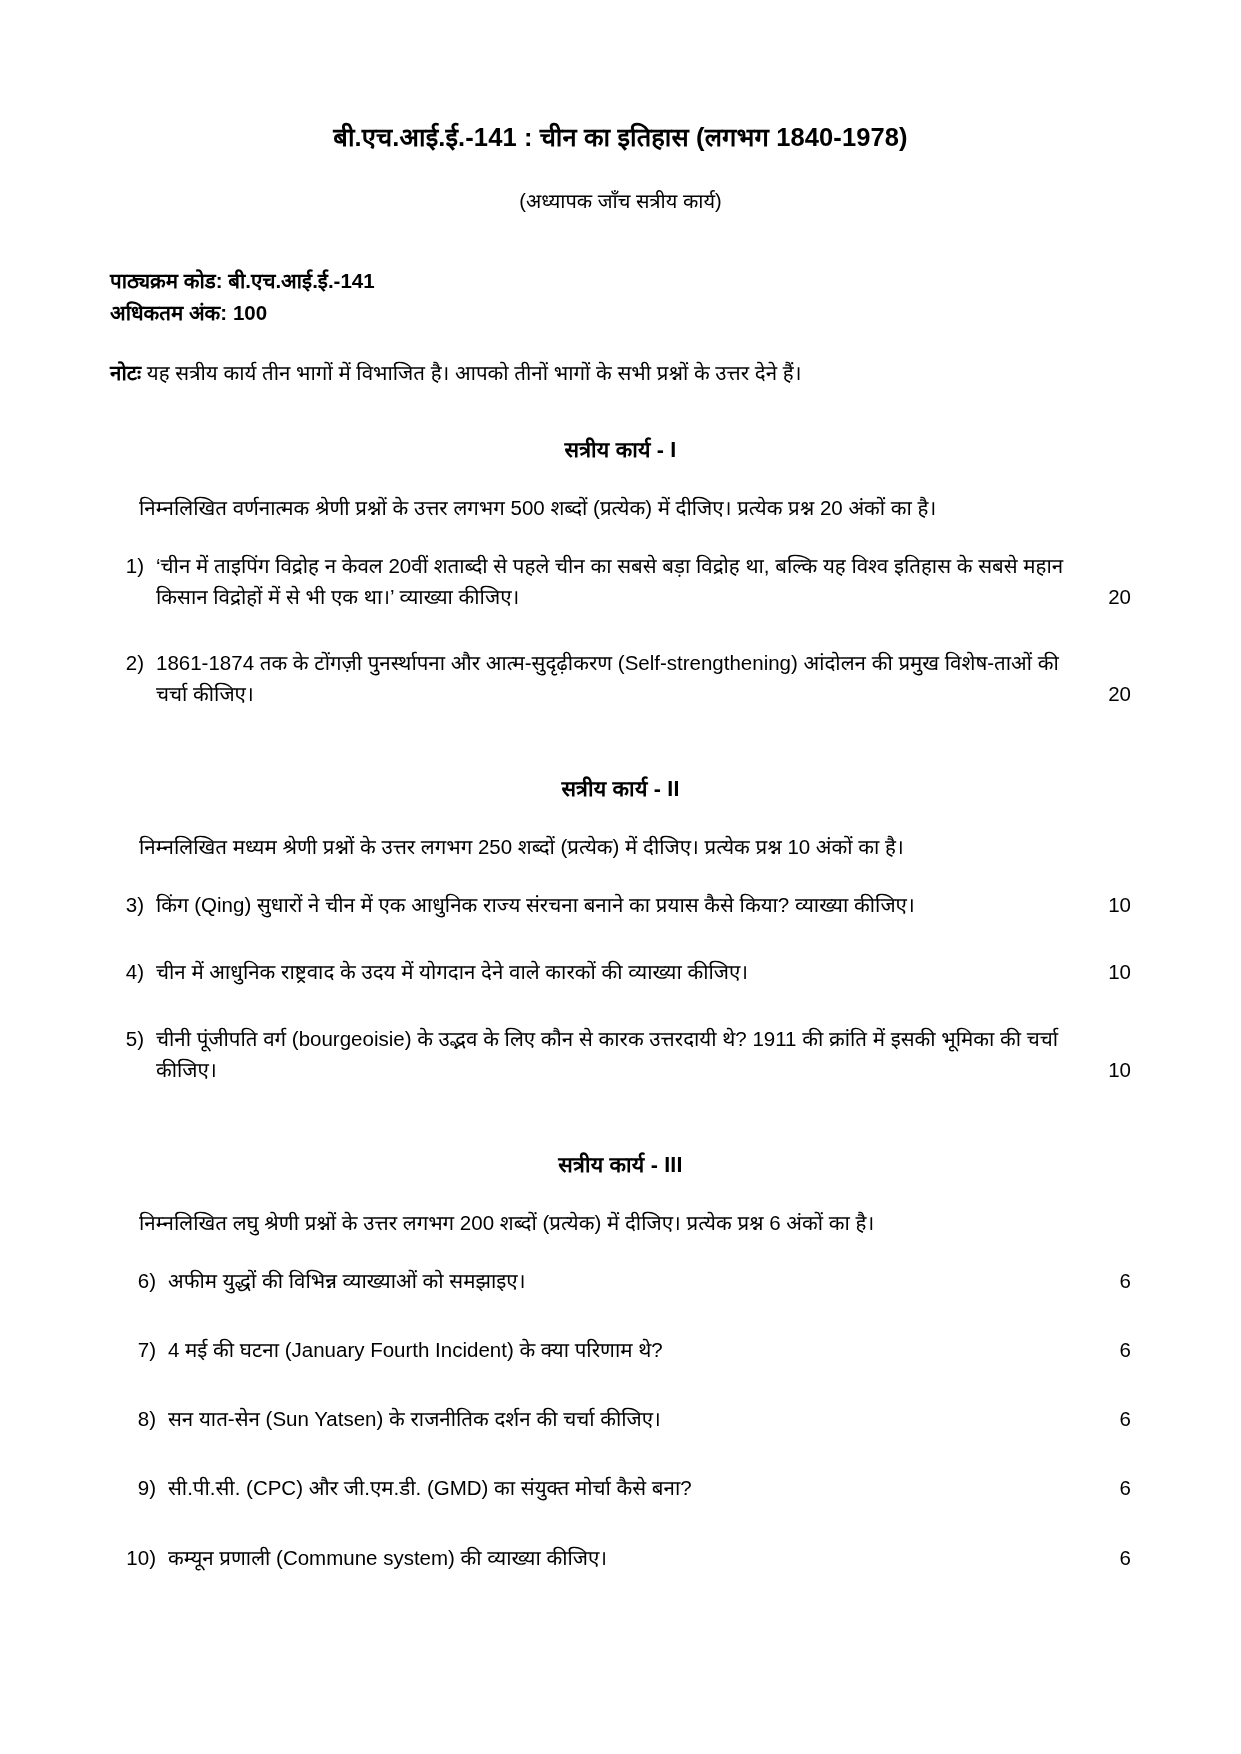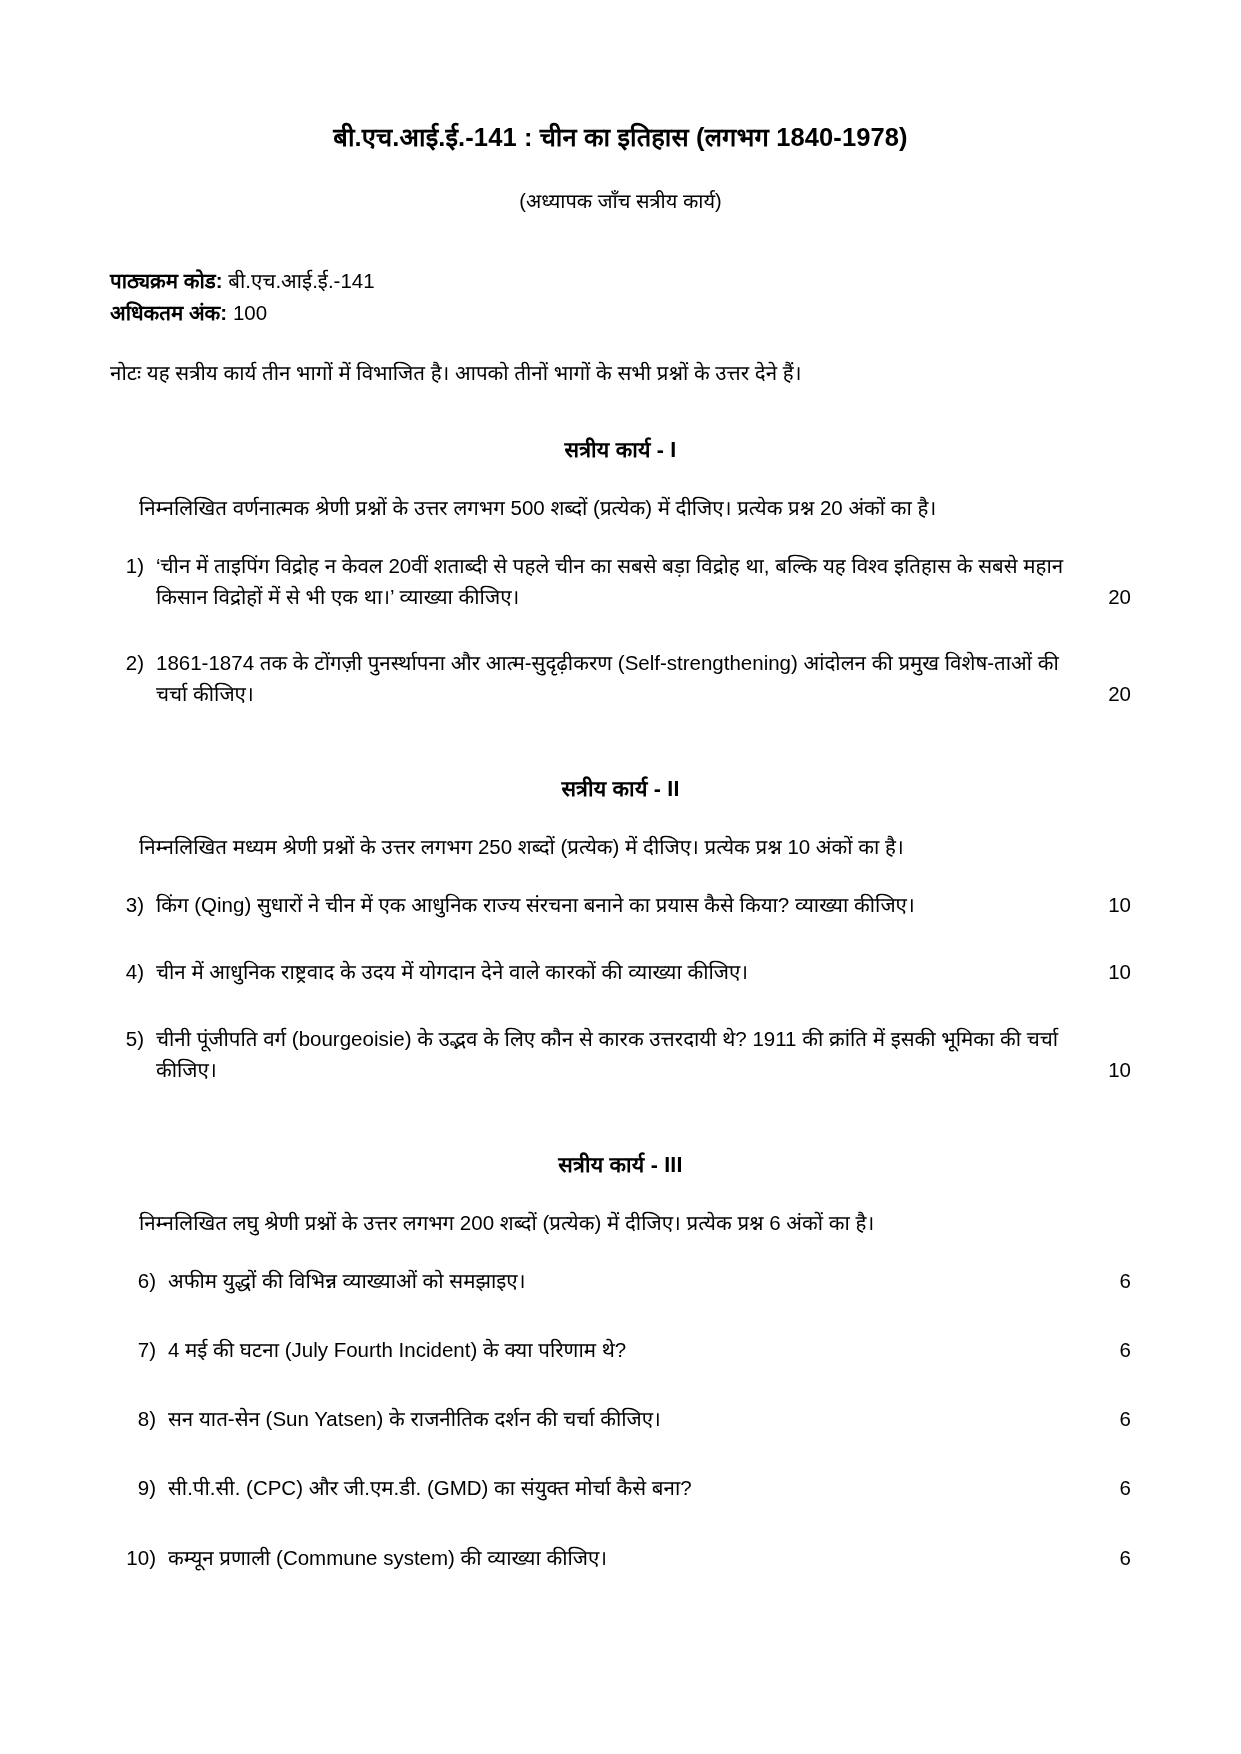--- a/index.html
+++ b/index.html
@@ -36,28 +36,28 @@
     margin-top: 34px;
     font-weight: normal;
   }
   .meta-block {
     margin-top: 50px;
     font-size: 20.5px;
     line-height: 1.52;
   }
   .meta-row { white-space: nowrap; }
   .meta-label { font-weight: bold; }
-  .meta-value { font-weight: normal; }
+  .meta-value { font-weight: bold; }
 
   .note-line {
     margin-top: 30px;
     font-size: 20.5px;
     line-height: 1.5;
   }
-  .note-label { font-weight: normal; }
+  .note-label { font-weight: bold; }
 
   .section {
     margin-top: 46px;
   }
   .section-heading {
     text-align: center;
     font-weight: bold;
     font-size: 21.5px;
     margin-bottom: 30px;
     letter-spacing: 0.2px;
@@ -195,21 +195,21 @@
       <li class="q-item">
         <span class="q-num">6)</span>
         <span class="q-body">
             <span class="q-text">अफीम युद्धों की विभिन्न व्याख्याओं को समझाइए।</span>
           </span>
         <span class="q-marks">6</span>
       </li>
       <li class="q-item">
         <span class="q-num">7)</span>
         <span class="q-body">
-            <span class="q-text">4 मई की घटना (July Fourth Incident) के क्या परिणाम थे?</span>
+            <span class="q-text">4 मई की घटना (January Fourth Incident) के क्या परिणाम थे?</span>
           </span>
         <span class="q-marks">6</span>
       </li>
       <li class="q-item">
         <span class="q-num">8)</span>
         <span class="q-body">
             <span class="q-text">सन यात-सेन (Sun Yatsen) के राजनीतिक दर्शन की चर्चा कीजिए।</span>
           </span>
         <span class="q-marks">6</span>
       </li>

